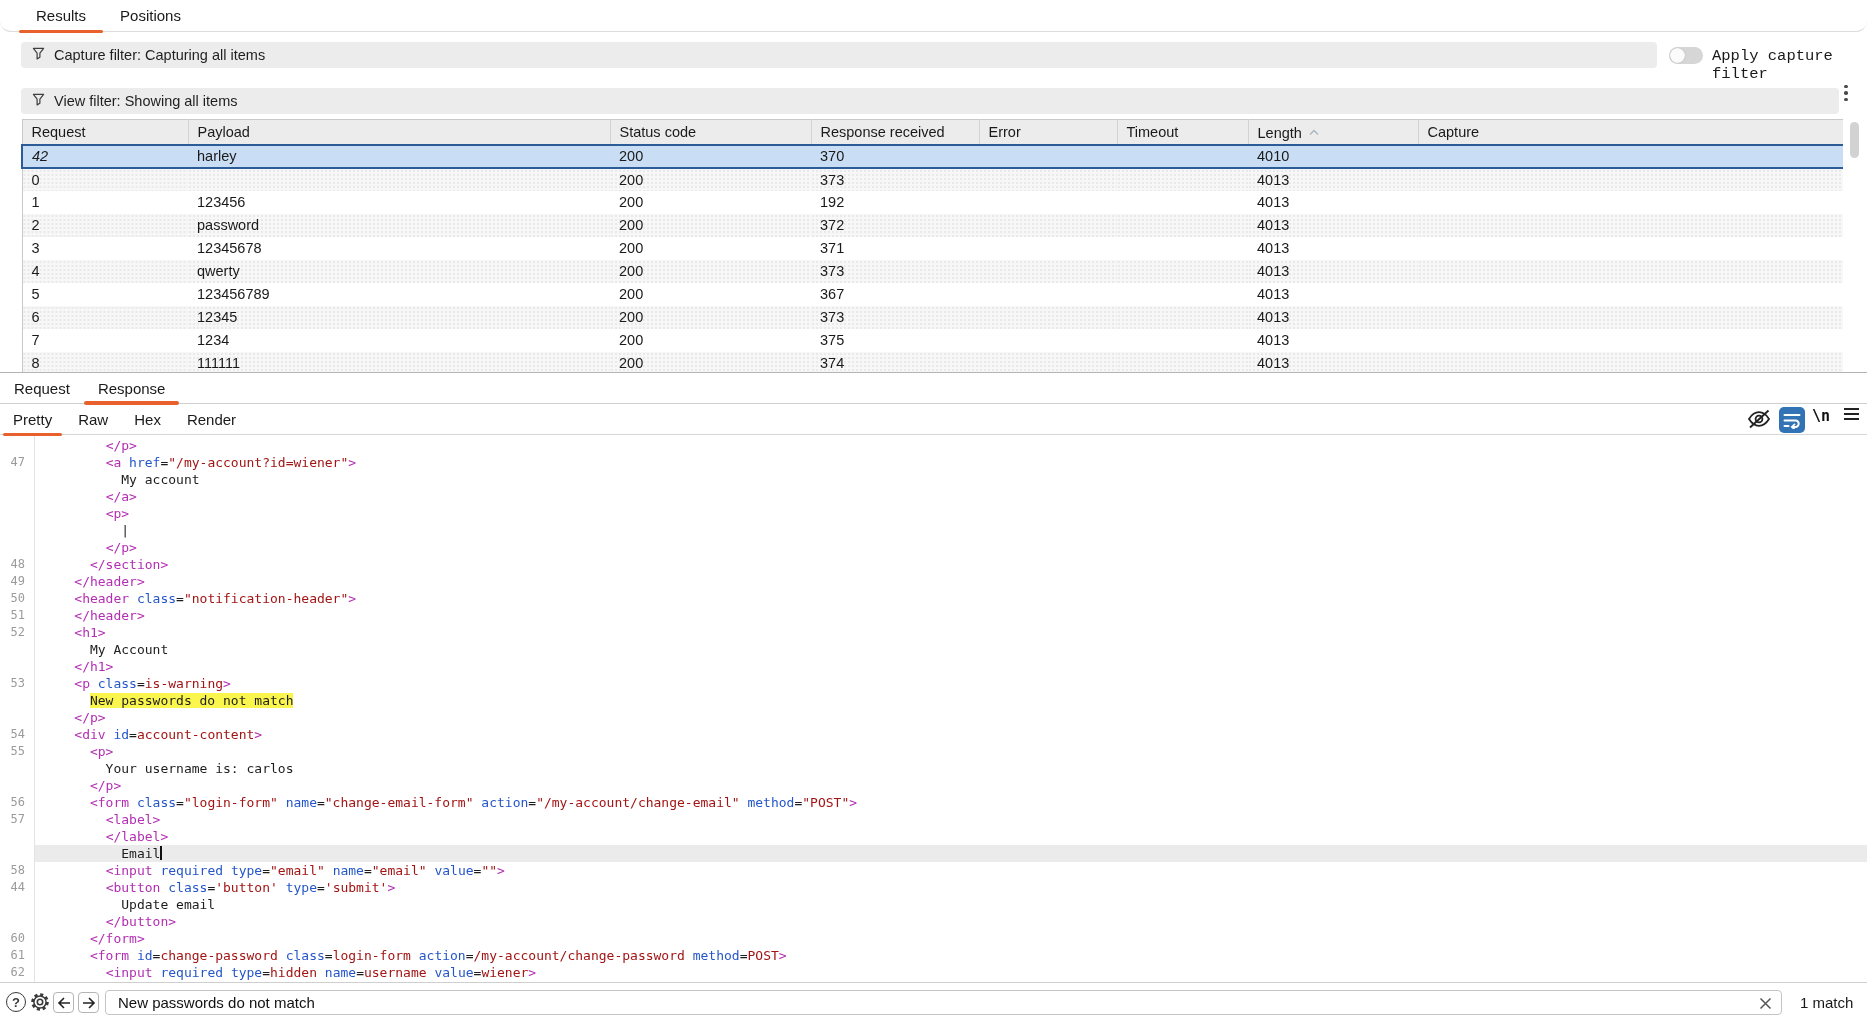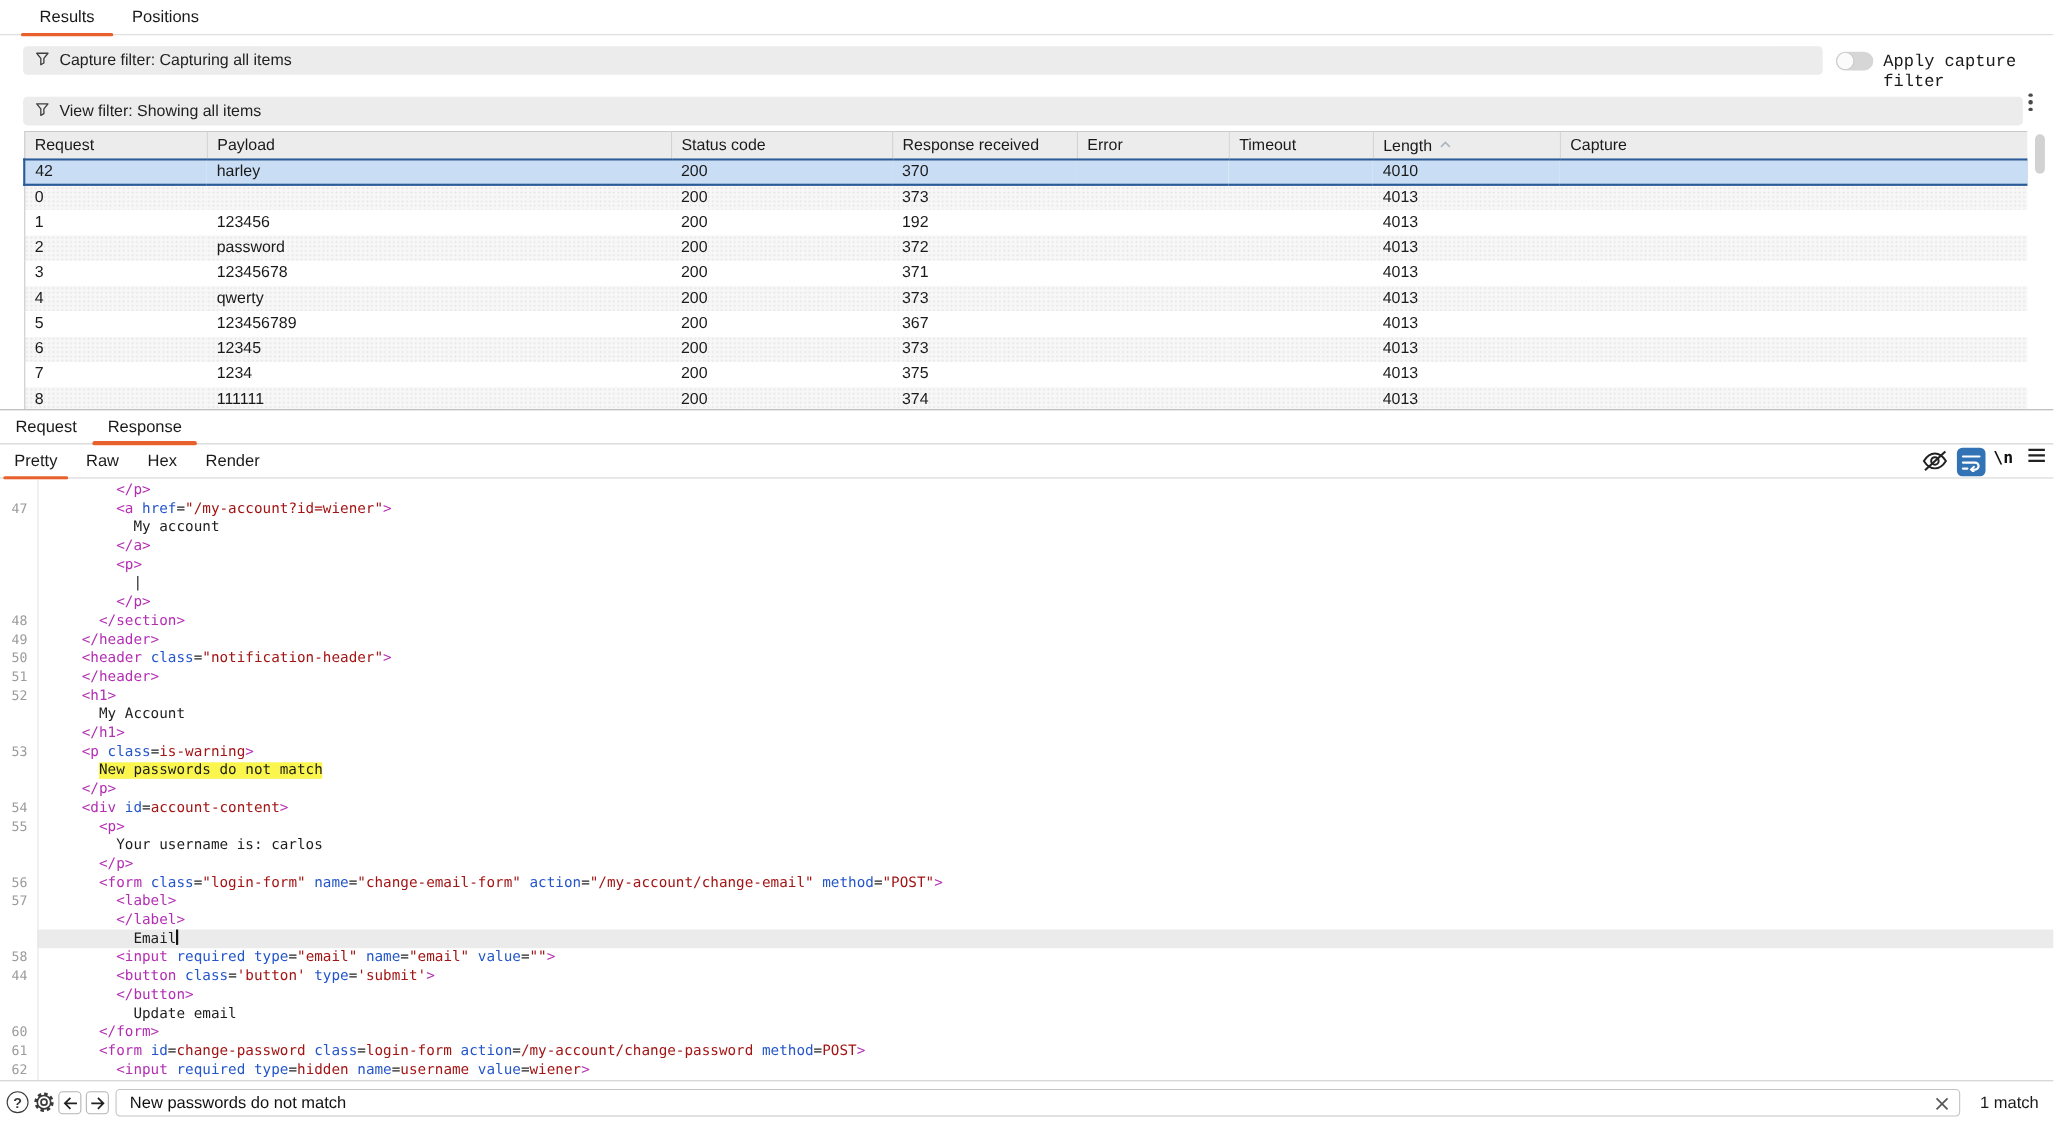--- a/index.html
+++ b/index.html
@@ -4,21 +4,21 @@
 <style>
   * { margin:0; padding:0; box-sizing:border-box; }
   html,body { background:#ffffff; }
   .app {
     position:relative; width:1867px; height:1020px; overflow:hidden;
     font-family:"Liberation Sans", sans-serif; color:#1a1a1a; background:#fff;
   }
   
   .top-tabbar {
     position:absolute; left:0; top:0; width:100%; height:32px;
-    border-bottom:1px solid #dcdcdc; display:flex; padding-left:19px; background:#fff;
+    border-bottom:1px solid #dcdcdc; display:flex; padding-left:19px; background:#fff;border-radius:11px;
   }
   .tab {
     position:relative; height:32px; line-height:31px; padding:0 17px;
     font-size:15px; cursor:default; white-space:nowrap;
   }
   .tab.active::after {
     content:""; position:absolute; left:0; right:0; bottom:-1px; height:3px;
     background:var(--accent); border-radius:2px;
   }
   
@@ -52,21 +52,21 @@
   tbody td { height:23px; font-size:14.5px; padding:0 0 0 9px; white-space:nowrap; overflow:hidden; }
   tbody tr:nth-child(even) td {
     background-color:#f7f7f7;
     background-image:radial-gradient(circle, #e9e9e9 0.8px, rgba(0,0,0,0) 0.9px);
     background-size:4px 4px;
   }
   tbody tr.selected td {
     background:#c9ddf4 !important; background-image:none !important;
     border-top:2px solid #2c5c98; border-bottom:2px solid #2c5c98;
   }
-  tbody tr.selected td:first-child { border-left:2px solid #2c5c98; }
+  tbody tr.selected td:first-child { border-left:2px solid #2c5c98;font-style:italic; }
   tbody tr.selected td:last-child  { border-right:2px solid #2c5c98; }
   .sort-caret { margin-left:7px; vertical-align:2px; }
   .vscroll { position:absolute; left:1849px; top:120px; width:12px; height:251px; }
   .vscroll .thumb { position:absolute; left:1px; top:2px; width:9px; height:36px;
                     background:#d2d2d2; border-radius:5px; }
   .hline { position:absolute; left:0; width:100%; height:1px; background:#b3b3b3; }
   
   .msg-tabbar { position:absolute; left:0; top:374px; width:100%; height:30px;
     border-bottom:1px solid #cfcfcf; display:flex; background:#fff; }
   .msg-tabbar .tab { height:30px; line-height:29px; padding:0 14px; }
@@ -421,25 +421,25 @@
       <div class="cl">
         <span class="ln">58</span>
         <span class="body"><span>        </span><span class="tg">&lt;input</span><span> </span><span class="at">required</span><span> </span><span class="at">type</span><span>=</span><span class="vl">"email"</span><span> </span><span class="at">name</span><span>=</span><span class="vl">"email"</span><span> </span><span class="at">value</span><span>=</span><span class="vl">""</span><span class="tg">&gt;</span></span>
       </div>
       <div class="cl">
         <span class="ln">44</span>
         <span class="body"><span>        </span><span class="tg">&lt;button</span><span> </span><span class="at">class</span><span>=</span><span class="vl">'button'</span><span> </span><span class="at">type</span><span>=</span><span class="vl">'submit'</span><span class="tg">&gt;</span></span>
       </div>
       <div class="cl">
         <span class="ln"></span>
+        <span class="body"><span>          Update email</span></span>
+      </div>
+      <div class="cl">
+        <span class="ln"></span>
         <span class="body"><span>        </span><span class="tg">&lt;/button&gt;</span></span>
-      </div>
-      <div class="cl">
-        <span class="ln"></span>
-        <span class="body"><span>          Update email</span></span>
       </div>
       <div class="cl">
         <span class="ln">60</span>
         <span class="body"><span>      </span><span class="tg">&lt;/form&gt;</span></span>
       </div>
       <div class="cl">
         <span class="ln">61</span>
         <span class="body"><span>      </span><span class="tg">&lt;form</span><span> </span><span class="at">id</span><span>=</span><span class="vl">change-password</span><span> </span><span class="at">class</span><span>=</span><span class="vl">login-form</span><span> </span><span class="at">action</span><span>=</span><span class="vl">/my-account/change-password</span><span> </span><span class="at">method</span><span>=</span><span class="vl">POST</span><span class="tg">&gt;</span></span>
       </div>
       <div class="cl">

